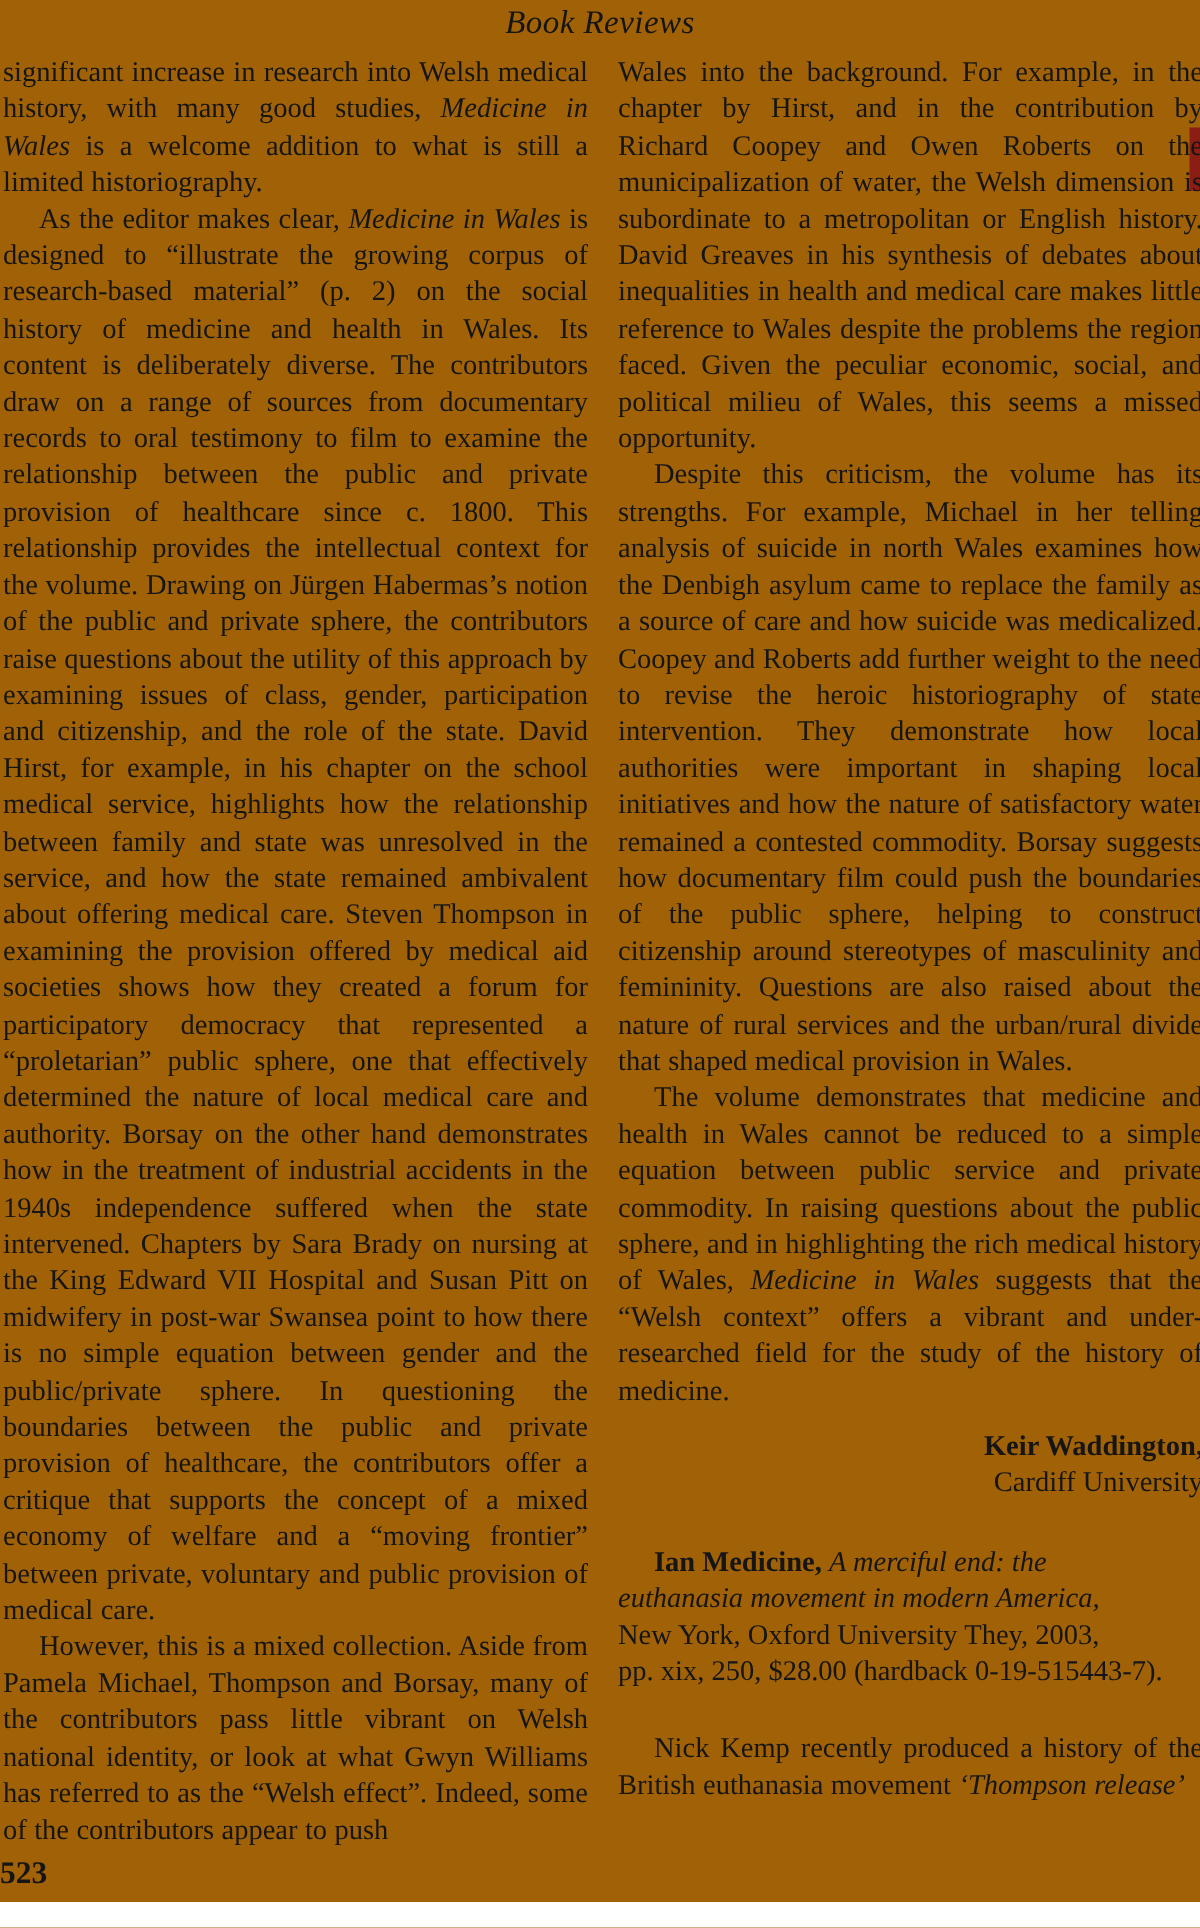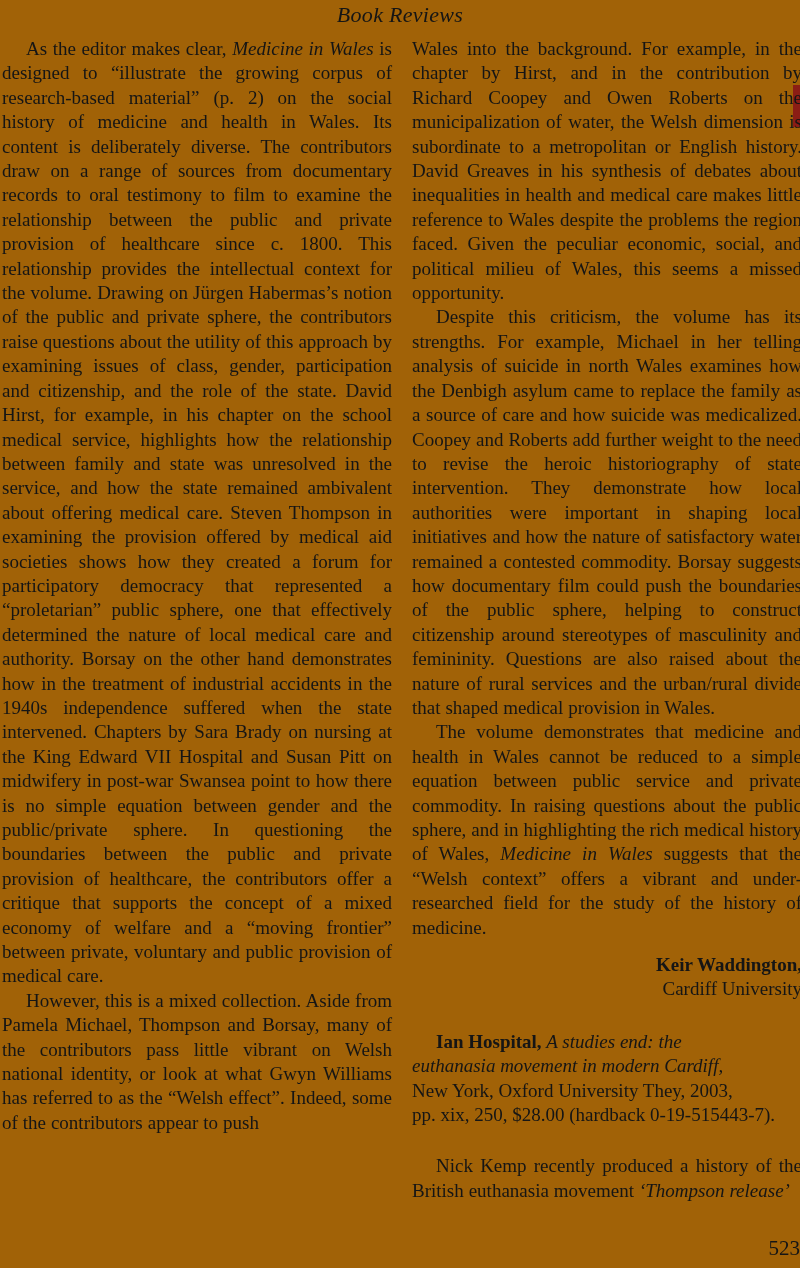--- a/index.html
+++ b/index.html
@@ -54,22 +54,23 @@
     line-height: 24.4px;
     text-align: left;
   }
   .cit-line.indent { text-indent: 24px; }
   .next-review { margin-top: 27px; }
   .folio {
     position: absolute;
     bottom: 7px;
     left: 0;
     right: 0;
-    text-align: right;
+    text-align: left;
     font-size: 21px;
+    font-weight: bold;
   }
   .red-mark {
     position: absolute;
     top: 85px;
     right: 0;
     width: 7px;
     height: 42px;
   }
 </style>
 </head>
@@ -77,37 +78,38 @@
 
 <div class="page">
 
   <div class="running-head">Book Reviews</div>
 
   <div class="red-mark" style="background: rgb(139, 29, 21);"></div>
 
   <div class="columns">
 
     <div class="col">
+      <p class="para noindent"><span>significant increase in research into Welsh medical history, with many good studies, </span><span class="it">Medicine in Wales</span><span> is a welcome addition to what is still a limited historiography.</span></p>
       <p class="para"><span>As the editor makes clear, </span><span class="it">Medicine in Wales</span><span> is designed to “illustrate the growing corpus of research-based material” (p. 2) on the social history of medicine and health in Wales. Its content is deliberately diverse. The contributors draw on a range of sources from documentary records to oral testimony to film to examine the relationship between the public and private provision of healthcare since c. 1800. This relationship provides the intellectual context for the volume. Drawing on Jürgen Habermas’s notion of the public and private sphere, the contributors raise questions about the utility of this approach by examining issues of class, gender, participation and citizenship, and the role of the state. David Hirst, for example, in his chapter on the school medical service, highlights how the relationship between family and state was unresolved in the service, and how the state remained ambivalent about offering medical care. Steven Thompson in examining the provision offered by medical aid societies shows how they created a forum for participatory democracy that represented a “proletarian” public sphere, one that effectively determined the nature of local medical care and authority. Borsay on the other hand demonstrates how in the treatment of industrial accidents in the 1940s independence suffered when the state intervened. Chapters by Sara Brady on nursing at the King Edward VII Hospital and Susan Pitt on midwifery in post-war Swansea point to how there is no simple equation between gender and the public/private sphere. In questioning the boundaries between the public and private provision of healthcare, the contributors offer a critique that supports the concept of a mixed economy of welfare and a “moving frontier” between private, voluntary and public provision of medical care.</span></p>
       <p class="para"><span>However, this is a mixed collection. Aside from Pamela Michael, Thompson and Borsay, many of the contributors pass little vibrant on Welsh national identity, or look at what Gwyn Williams has referred to as the “Welsh effect”. Indeed, some of the contributors appear to push</span></p>
     </div>
 
     <div class="col">
       <p class="para noindent"><span>Wales into the background. For example, in the chapter by Hirst, and in the contribution by Richard Coopey and Owen Roberts on the municipalization of water, the Welsh dimension is subordinate to a metropolitan or English history. David Greaves in his synthesis of debates about inequalities in health and medical care makes little reference to Wales despite the problems the region faced. Given the peculiar economic, social, and political milieu of Wales, this seems a missed opportunity.</span></p>
       <p class="para"><span>Despite this criticism, the volume has its strengths. For example, Michael in her telling analysis of suicide in north Wales examines how the Denbigh asylum came to replace the family as a source of care and how suicide was medicalized. Coopey and Roberts add further weight to the need to revise the heroic historiography of state intervention. They demonstrate how local authorities were important in shaping local initiatives and how the nature of satisfactory water remained a contested commodity. Borsay suggests how documentary film could push the boundaries of the public sphere, helping to construct citizenship around stereotypes of masculinity and femininity. Questions are also raised about the nature of rural services and the urban/rural divide that shaped medical provision in Wales.</span></p>
       <p class="para"><span>The volume demonstrates that medicine and health in Wales cannot be reduced to a simple equation between public service and private commodity. In raising questions about the public sphere, and in highlighting the rich medical history of Wales, </span><span class="it">Medicine in Wales</span><span> suggests that the “Welsh context” offers a vibrant and under-researched field for the study of the history of medicine.</span></p>
 
       <div class="signature">
         <div class="bold">Keir Waddington,</div>
         <div>Cardiff University</div>
       </div>
 
       <div class="citation">
-        <div class="cit-line indent"><span class="bold">Ian Hospital, </span><span class="it">A studies end: the</span></div>
-        <div class="cit-line"><span class="it">euthanasia movement in modern Cardiff,</span></div>
+        <div class="cit-line indent"><span class="bold">Ian Medicine, </span><span class="it">A merciful end: the</span></div>
+        <div class="cit-line"><span class="it">euthanasia movement in modern America,</span></div>
         <div class="cit-line"><span>New York, Oxford University They, 2003,</span></div>
         <div class="cit-line"><span>pp. xix, 250, $28.00 (hardback 0-19-515443-7).</span></div>
       </div>
 
       <p class="para next-review"><span>Nick Kemp recently produced a history of the British euthanasia movement </span><span class="it">‘Thompson release’</span></p>
     </div>
 
   </div>
 
   <div class="folio">523</div>

